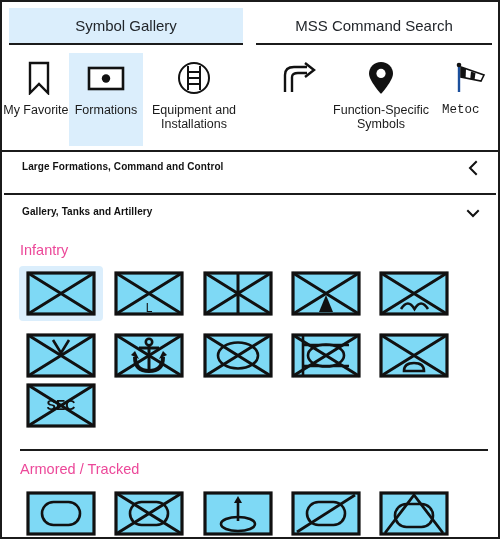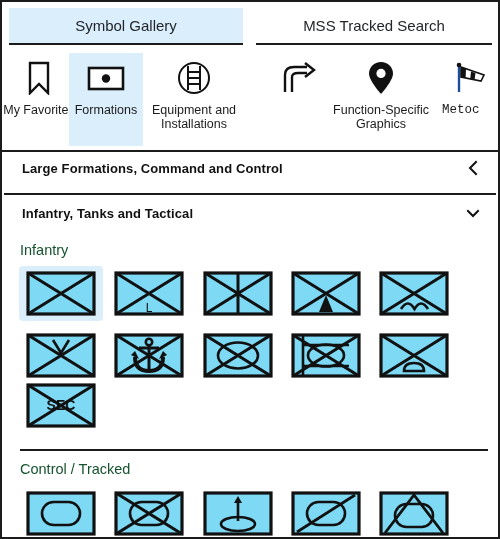--- a/index.html
+++ b/index.html
@@ -80,34 +80,34 @@
   .cat.c5{width:58px;}
 
   
   .acc{
     position:absolute;left:2px;width:492px;
     box-sizing:border-box;
     cursor:pointer;
   }
   .acc .atitle{
     position:absolute;left:18px;top:9px;
-    font-size:13px;font-weight:bold;color:#111;
+    font-size:10px;font-weight:bold;color:#111;
     letter-spacing:.1px;
   }
   .acc .chev{
     position:absolute;right:16px;top:8px;
     width:14px;height:16px;
   }
   .acc1{top:150px;height:43px;border-bottom:2px solid #1b1b1b;}
   .acc2{top:195px;height:40px;}
 
   
   .grouplabel{
     position:absolute;left:18px;
-    font-size:14.5px;color:#14532d;
+    font-size:14.5px;color:#ec4899;
   }
 
   .divider{
     position:absolute;left:18px;width:468px;height:2px;background:#1b1b1b;
   }
 
   
   .symcell{
     position:absolute;width:84px;height:55px;
     display:flex;align-items:center;justify-content:center;
@@ -120,21 +120,21 @@
 </head>
 <body>
 
 <div class="frame">
 
   <div class="tabbar">
     <div class="tab active">
       <span>Symbol Gallery</span>
     </div>
     <div class="tab inactive">
-      <span>MSS Tracked Search</span>
+      <span>MSS Command Search</span>
     </div>
   </div>
 
   <div class="catstrip">
 
     <div class="cat c0">
       <div class="glyph">
         <svg width="30" height="34" viewBox="0 0 30 34">
           <path d="M6 2 L24 2 L24 32 L15 23 L6 32 Z" fill="none" stroke="#111" stroke-width="2.4" stroke-linejoin="miter"></path>
         </svg>
@@ -172,21 +172,21 @@
       </div>
     </div>
 
     <div class="cat c4">
       <div class="glyph">
         <svg width="28" height="36" viewBox="0 0 28 36">
           <path d="M14 2 C7 2 2 7.3 2 13.6 C2 21 14 34 14 34 C14 34 26 21 26 13.6 C26 7.3 21 2 14 2 Z" fill="#111"></path>
           <circle cx="14" cy="13.4" r="4.6" fill="#fff"></circle>
         </svg>
       </div>
-      <div class="clabel">Function-Specific Graphics</div>
+      <div class="clabel">Function-Specific Symbols</div>
     </div>
 
     <div class="cat c5">
       <div class="glyph">
         <svg width="34" height="34" viewBox="0 0 34 34">
           <path d="M5 5 L5 31" stroke="#1b4f9c" stroke-width="2.4" fill="none"></path>
           <circle cx="5" cy="4" r="2.3" fill="#111"></circle>
           <path d="M7 6 L30 14 L27 20 L7 16 Z" fill="#fff" stroke="#111" stroke-width="1.6" stroke-linejoin="miter"></path>
           <path d="M12.5 7.7 L11.8 16.8 M19 10 L17.5 18 M25 12.2 L23.2 19.3" stroke="#111" stroke-width="0" fill="none"></path>
           <path d="M7 6 L12 7.8 L11.6 17 L7 16 Z" fill="#111"></path>
@@ -200,21 +200,21 @@
   <div class="acc acc1">
     <div class="atitle">Large Formations, Command and Control</div>
     <div class="chev">
       <svg width="14" height="16" viewBox="0 0 14 16">
         <path d="M10 2 L4 8 L10 14" fill="none" stroke="#111" stroke-width="2" stroke-linecap="square"></path>
       </svg>
     </div>
   </div>
 
   <div class="acc acc2">
-    <div class="atitle">Infantry, Tanks and Tactical</div>
+    <div class="atitle">Gallery, Tanks and Artillery</div>
     <div class="chev">
       <svg width="14" height="16" viewBox="0 0 14 16">
         <path d="M2 6 L7 11 L12 6" fill="none" stroke="#111" stroke-width="2" stroke-linecap="square"></path>
       </svg>
     </div>
   </div>
 
   <div class="grouplabel" style="top:240px;">Infantry</div>
 
   <div class="symcell hl" style="left:17px;top:264px;">
@@ -306,21 +306,21 @@
 
   <div class="symcell" style="left:17px;top:376px;">
     <svg width="70" height="45" viewBox="0 0 70 45">
       <rect x="2" y="2" width="66" height="41" fill="#7ed9f5" stroke="#111" stroke-width="3.2"></rect>
       <path d="M2 2 L68 43 M68 2 L2 43" stroke="#111" stroke-width="3" fill="none"></path>
       <text x="35" y="27" font-family="'Liberation Sans',sans-serif" font-size="14" font-weight="bold" fill="#111" text-anchor="middle">SEC</text>
     </svg>
   </div>
 
   <div class="divider" style="top:447px;"></div>
-  <div class="grouplabel" style="top:459px;">Control / Tracked</div>
+  <div class="grouplabel" style="top:459px;">Armored / Tracked</div>
 
   <div class="symcell" style="left:17px;top:484px;">
     <svg width="70" height="45" viewBox="0 0 70 45">
       <rect x="2" y="2" width="66" height="41" fill="#7ed9f5" stroke="#111" stroke-width="3.2"></rect>
       <rect x="16" y="11" width="38" height="23" rx="11.5" fill="none" stroke="#111" stroke-width="2.6"></rect>
     </svg>
   </div>
 
   <div class="symcell" style="left:105px;top:484px;">
     <svg width="70" height="45" viewBox="0 0 70 45">

